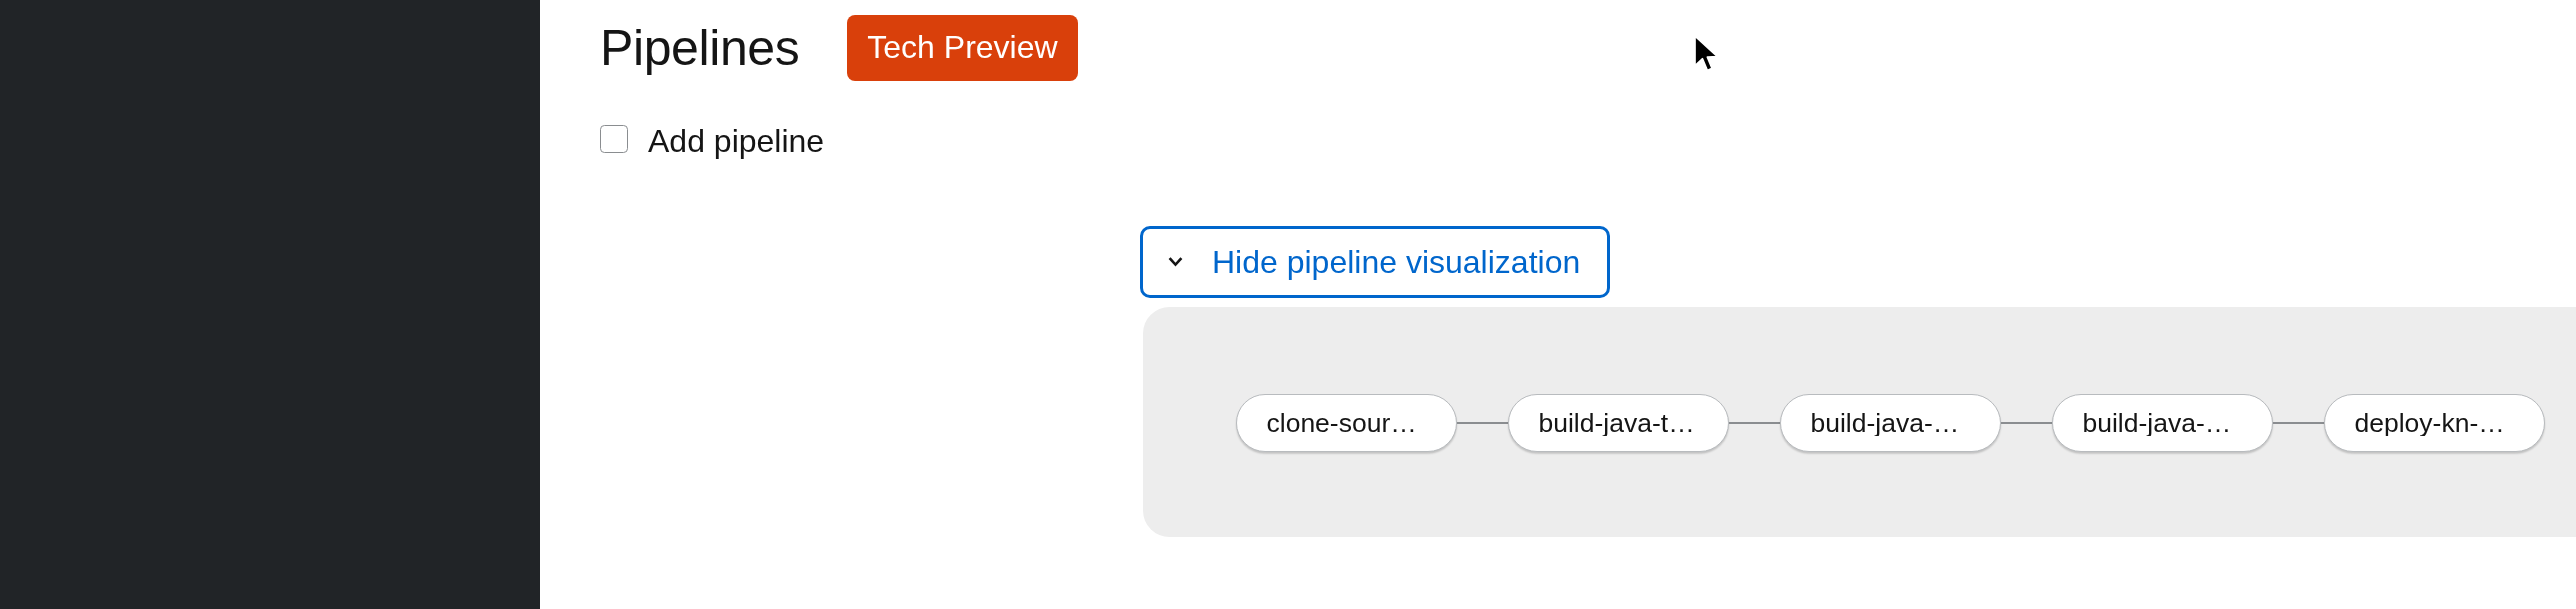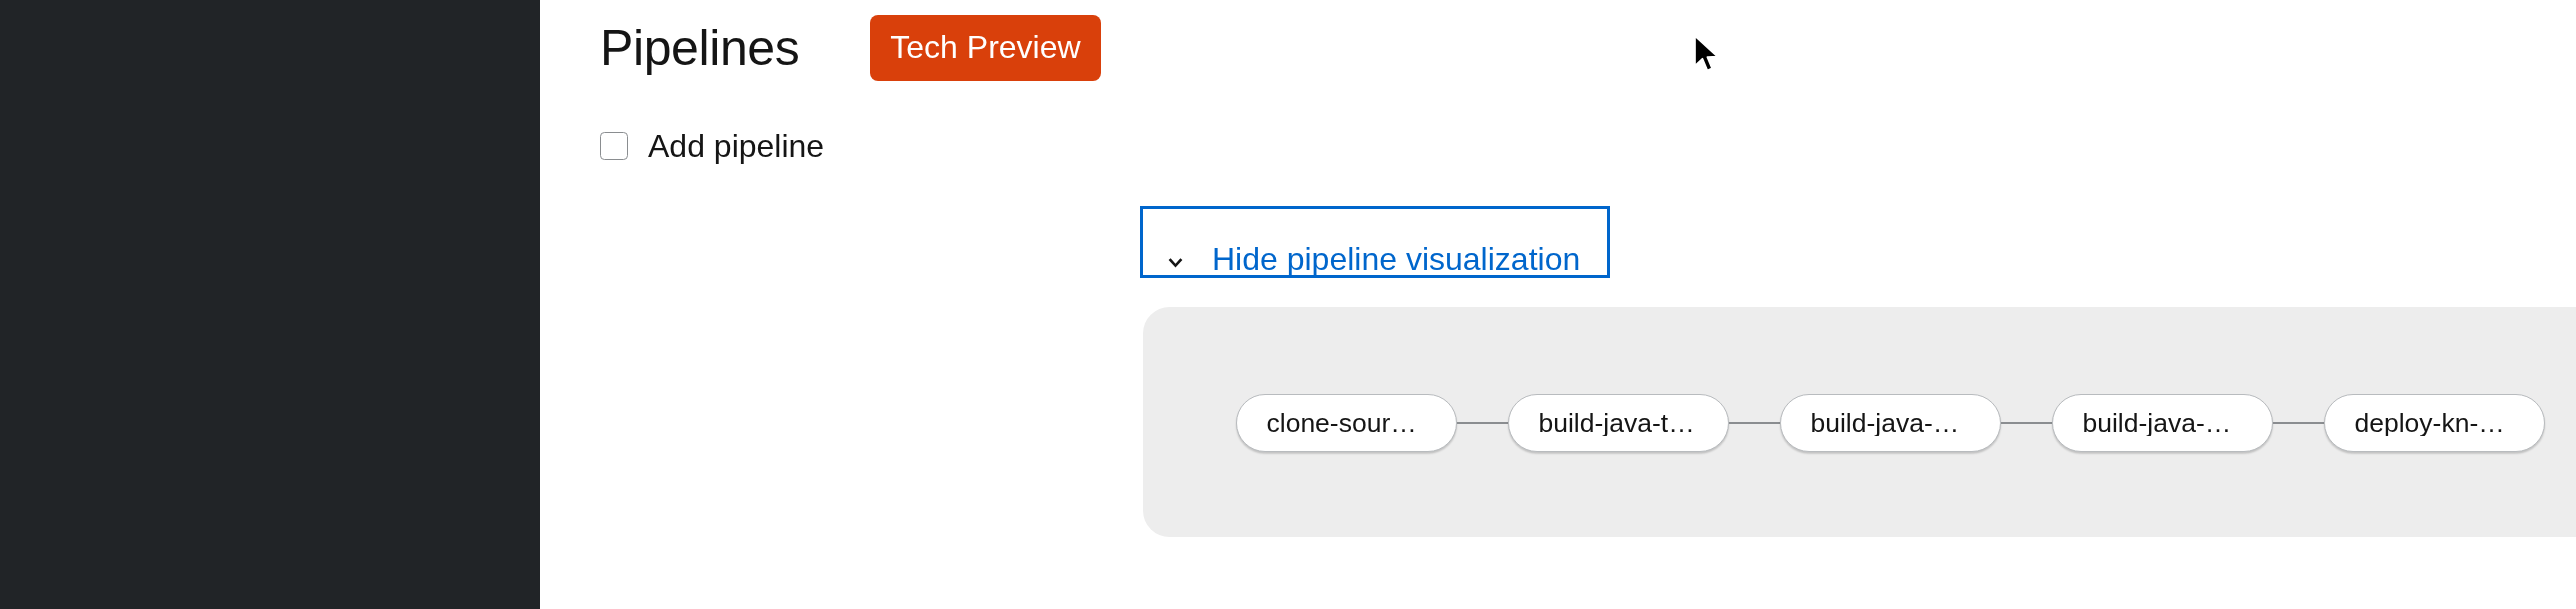--- a/index.html
+++ b/index.html
@@ -41,21 +41,21 @@
     padding: 0;
   }
 
   
   .heading-row {
     position: absolute;
     left: 60px;
     top: 16px;
     display: flex;
     align-items: center;
-    gap: 71px;
+    gap: 48px;
     height: 64px;
   }
   .page-title {
     font-size: 50px;
     font-weight: 400;
     color: #151515;
     letter-spacing: -0.4px;
     line-height: 1;
     white-space: nowrap;
   }
@@ -72,21 +72,20 @@
     border-radius: 8px;
     white-space: nowrap;
   }
 
   
   .checkbox-row {
     position: absolute;
     left: 60px;
     top: 125px;
     display: flex;
-    align-items: center;
     gap: 20px;
     height: 42px;
   }
   .cb-box {
     width: 28px;
     height: 28px;
     box-sizing: border-box;
     border: 1.8px solid #8a8d90;
     border-radius: 4.4px;
     background: #ffffff;
@@ -103,30 +102,30 @@
     color: #151515;
     line-height: 1;
     white-space: nowrap;
     cursor: pointer;
   }
 
   
   .toggle-btn {
     position: absolute;
     left: 600px;
-    top: 206px;
-    display: inline-flex;
-    align-items: flex-end;
+    top: 226px;
+    display: inline-flex;
+    align-items: center;
     gap: 25px;
     box-sizing: border-box;
     height: 72px;
     padding: 0 26.5px 0 21px;
     background: #ffffff;
     border: 3.5px solid #0066cc;
-    border-radius: 0;
+    border-radius: 10px;
     cursor: pointer;
     font-family: "Liberation Sans", sans-serif;
   }
   .toggle-btn .chevron {
     display: inline-flex;
     align-items: center;
     justify-content: center;
     width: 23px;
     height: 23px;
     flex: 0 0 23px;

